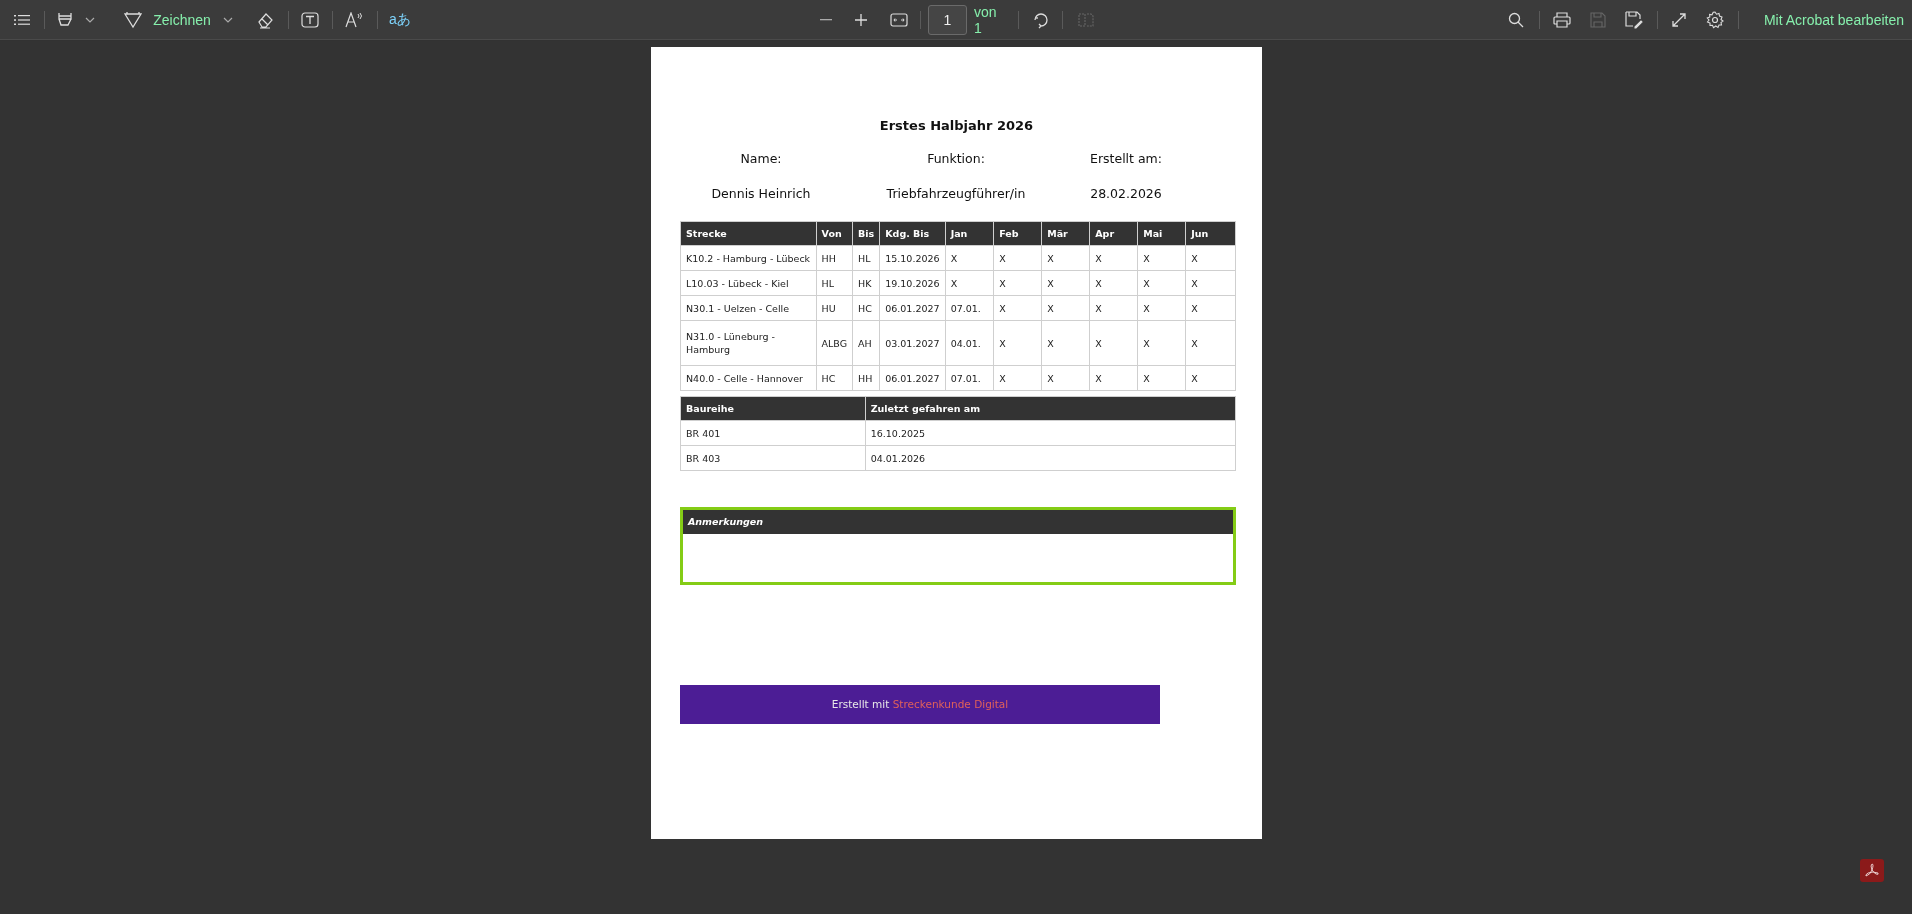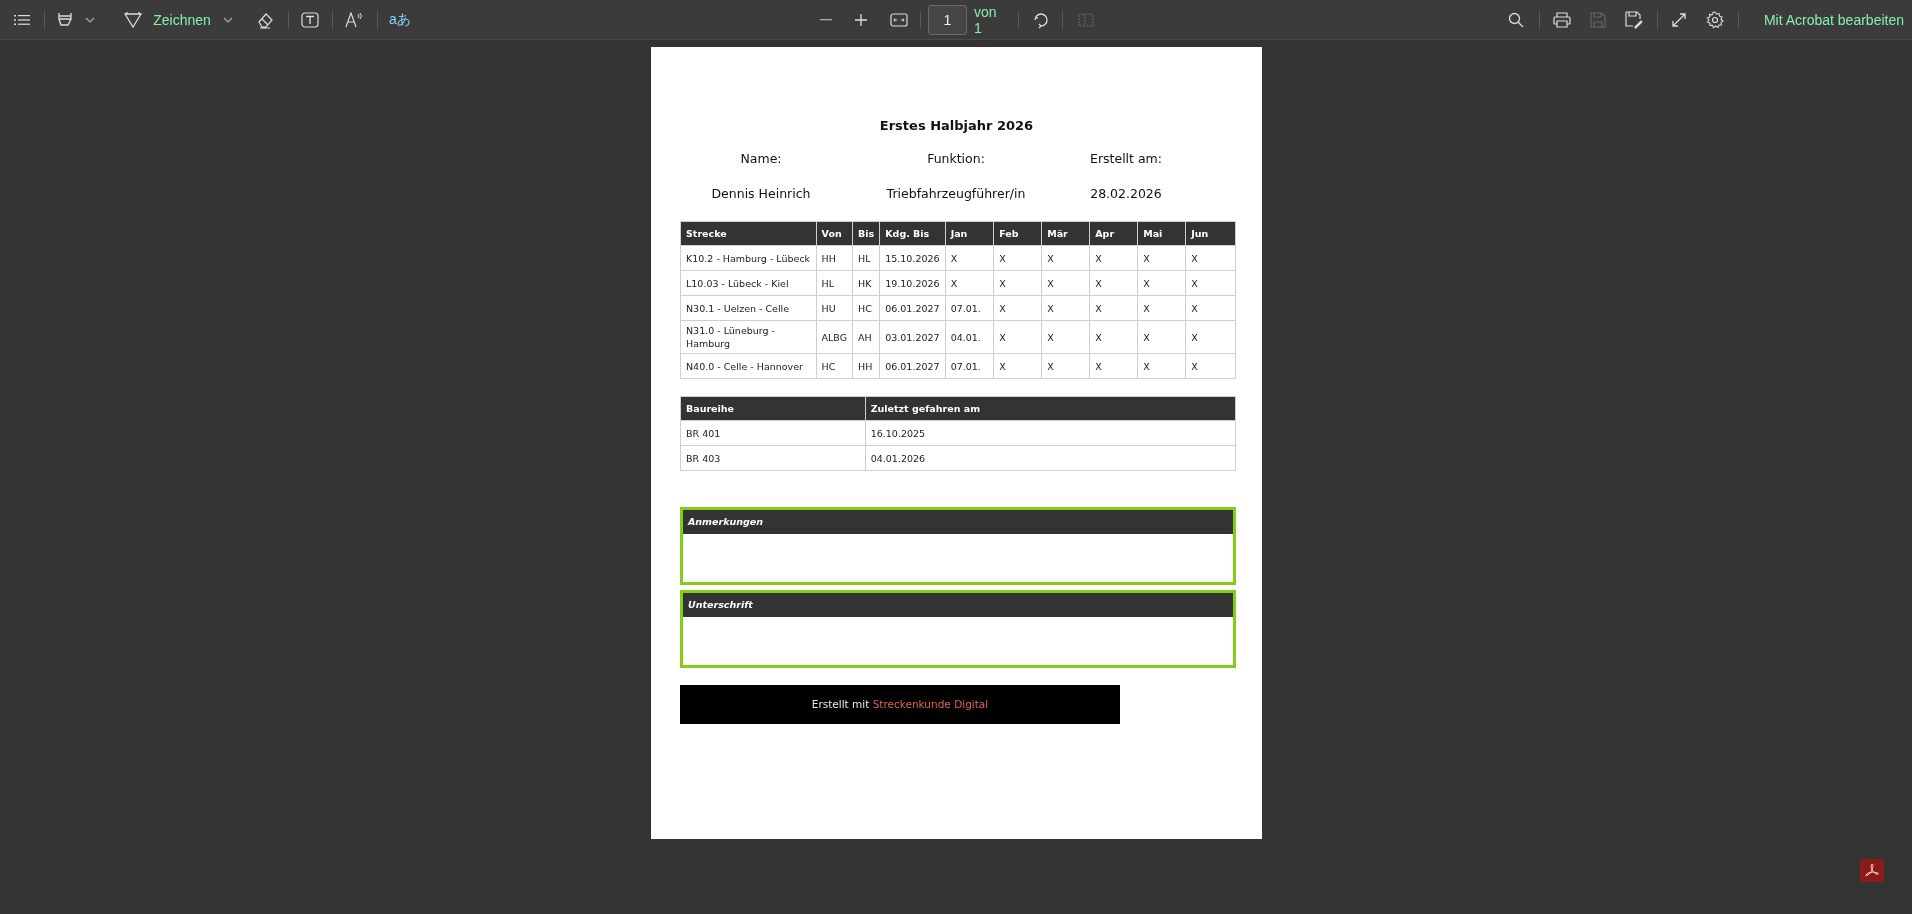--- a/index.html
+++ b/index.html
@@ -17,21 +17,21 @@
   .doc-sub { position: absolute; left: 0; top: 71px; width: 100%; text-align: center; font-size: 13px; font-weight: bold; }
   .meta { position: absolute; top: 104px; text-align: center; font-size: 12.5px; }
   .meta .lbl { font-weight: normal; display: block; margin-bottom: 20px; }
   table { border-collapse: collapse; font-size: 9.5px; position: absolute; left: 29px; width: 556px; }
   th, td { border: 1px solid #cfcfcf; padding: 0 5px; text-align: left; vertical-align: middle; }
   th { background: #333333; color: #fff; font-weight: bold; height: 24px; border-color: #cfcfcf; margin-left: 36px; }
   td { height: 25px; color: #222; }
   .box { position: absolute; left: 29px; width: 556px; border: 3px solid #84cc16; font-style: italic; }
   .box .hd { background: #333333; color: #fff; font-weight: bold; font-size: 9.5px; height: 24px; line-height: 24px; padding-left: 5px; }
   .box .bd { height: 48px; }
-  .footer { position: absolute; left: 29px; top: 638px; width: 440px; height: 39px; background: #000000; color: #e8e8e8; font-size: 10.5px; text-align: center; line-height: 39px; }
+  .footer { position: absolute; left: 29px; top: 638px; width: 480px; height: 39px; background: #4c1d95; color: #e8e8e8; font-size: 10.5px; text-align: center; line-height: 39px; }
   .footer .brand { color: #e0605a; }
   .acro { position: absolute; left: 1860px; top: 859px; width: 24px; height: 23px; background: #8b1a1a; border-radius: 3px; display: flex; align-items: center; justify-content: center; }
 </style>
 </head>
 <body>
 
 <div class="toolbar">
   <div class="tb" style="left:10px;width:24px;">
     <svg width="16" height="14" viewBox="0 0 16 14">
         <g fill="#ddd">
@@ -237,21 +237,21 @@
         <td>HU</td>
         <td>HC</td>
         <td>06.01.2027</td>
         <td>07.01.</td>
         <td>X</td>
         <td>X</td>
         <td>X</td>
         <td>X</td>
         <td>X</td>
       </tr>
-      <tr style="height:33px;padding-left:44px;">
+      <tr style="height:45px;padding-left:44px;">
         <td style="line-height:13px;">N31.0 - Lüneburg - Hamburg</td>
         <td>ALBG</td>
         <td>AH</td>
         <td>03.01.2027</td>
         <td>04.01.</td>
         <td>X</td>
         <td>X</td>
         <td>X</td>
         <td>X</td>
         <td>X</td>
@@ -292,24 +292,20 @@
         <td>04.01.2026</td>
       </tr>
     </tbody>
   </table>
 
   <div class="box" style="top:460px;">
     <div class="hd">Anmerkungen</div>
     <div class="bd"></div>
   </div>
 
-  <div class="box" style="top:543px;">
-    <div class="hd">Unterschrift</div>
-    <div class="bd"></div>
-  </div>
 
   <div class="footer">
     <span>Erstellt mit</span>
     <span class="brand">Streckenkunde Digital</span>
   </div>
 </div>
 
 <div class="acro">
   <svg width="16" height="16" viewBox="0 0 16 16">
       <path d="M8 1 Q10 1 8 7 Q6 12 2 13 Q1 12 4 10 Q9 8 14 10 Q15 12 12 11 Q9 9 8 7 Q6 2 8 1 Z" stroke="#f3dede" stroke-width="0.9" fill="none"></path>

